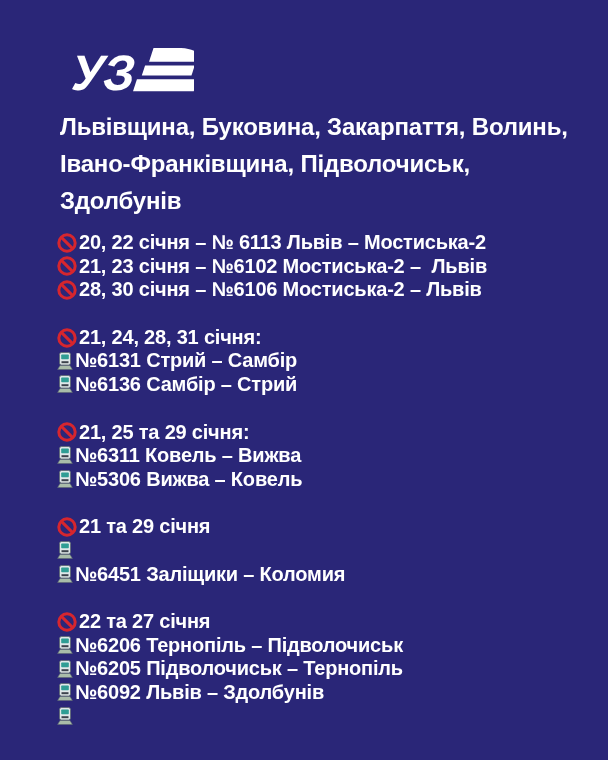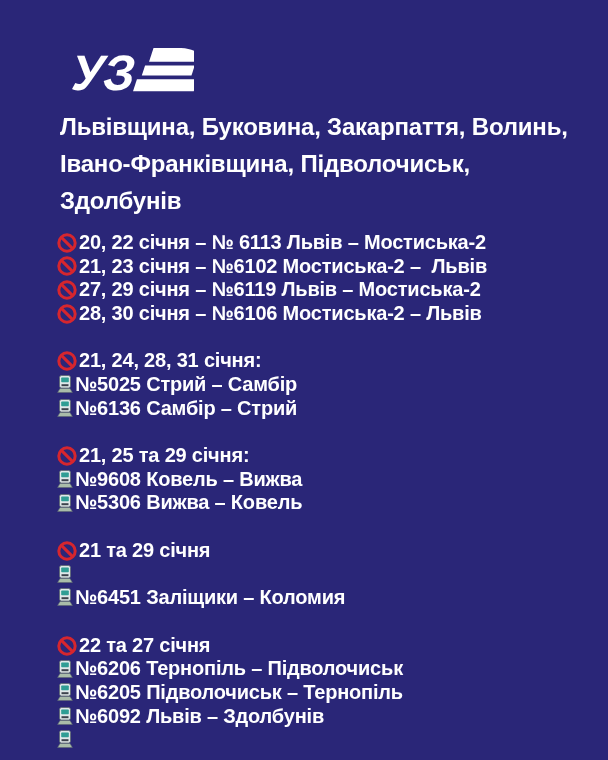--- a/index.html
+++ b/index.html
@@ -68,47 +68,40 @@
               <circle cx="10" cy="10" r="8.2" fill="none" stroke="#d6262e" stroke-width="3"></circle>
               <line x1="4.6" y1="4.6" x2="15.4" y2="15.4" stroke="#d6262e" stroke-width="3"></line>
             </svg></span>
         <span class="row-text">21, 23 січня – №6102 Мостиська-2 –  Львів</span>
       </div>
       <div class="row">
         <span class="ico ico-noentry"><svg viewBox="0 0 20 20">
               <circle cx="10" cy="10" r="8.2" fill="none" stroke="#d6262e" stroke-width="3"></circle>
               <line x1="4.6" y1="4.6" x2="15.4" y2="15.4" stroke="#d6262e" stroke-width="3"></line>
             </svg></span>
-        <span class="row-text">27, 29 січня – №6119 Львів – Мостиська-2</span>
-      </div>
-      <div class="row">
-        <span class="ico ico-noentry"><svg viewBox="0 0 20 20">
-              <circle cx="10" cy="10" r="8.2" fill="none" stroke="#d6262e" stroke-width="3"></circle>
-              <line x1="4.6" y1="4.6" x2="15.4" y2="15.4" stroke="#d6262e" stroke-width="3"></line>
-            </svg></span>
         <span class="row-text">28, 30 січня – №6106 Мостиська-2 – Львів</span>
       </div>
     </div>
 
     <div class="block">
       <div class="row">
         <span class="ico ico-noentry"><svg viewBox="0 0 20 20">
               <circle cx="10" cy="10" r="8.2" fill="none" stroke="#d6262e" stroke-width="3"></circle>
               <line x1="4.6" y1="4.6" x2="15.4" y2="15.4" stroke="#d6262e" stroke-width="3"></line>
             </svg></span>
         <span class="row-text">21, 24, 28, 31 січня:</span>
       </div>
       <div class="row">
         <span class="ico ico-train"><svg viewBox="0 0 16 19">
               <rect x="2.5" y="0.5" width="11" height="12.5" rx="2" fill="#dfe7e8" stroke="#5b6770" stroke-width="0.8"></rect>
               <rect x="4.2" y="2.4" width="7.6" height="4.8" rx="0.8" fill="#2f9d94"></rect>
               <rect x="4.5" y="9.2" width="7" height="2" fill="#3c434c"></rect>
               <path d="M3 13.5 L13 13.5 L15.4 17.5 L0.6 17.5 Z" fill="#a9bca9" stroke="#5b6770" stroke-width="0.6"></path>
             </svg></span>
-        <span class="row-text">№5025 Стрий – Самбір</span>
+        <span class="row-text">№6131 Стрий – Самбір</span>
       </div>
       <div class="row">
         <span class="ico ico-train"><svg viewBox="0 0 16 19">
               <rect x="2.5" y="0.5" width="11" height="12.5" rx="2" fill="#dfe7e8" stroke="#5b6770" stroke-width="0.8"></rect>
               <rect x="4.2" y="2.4" width="7.6" height="4.8" rx="0.8" fill="#2f9d94"></rect>
               <rect x="4.5" y="9.2" width="7" height="2" fill="#3c434c"></rect>
               <path d="M3 13.5 L13 13.5 L15.4 17.5 L0.6 17.5 Z" fill="#a9bca9" stroke="#5b6770" stroke-width="0.6"></path>
             </svg></span>
         <span class="row-text">№6136 Самбір – Стрий</span>
       </div>
@@ -122,21 +115,21 @@
             </svg></span>
         <span class="row-text">21, 25 та 29 січня:</span>
       </div>
       <div class="row">
         <span class="ico ico-train"><svg viewBox="0 0 16 19">
               <rect x="2.5" y="0.5" width="11" height="12.5" rx="2" fill="#dfe7e8" stroke="#5b6770" stroke-width="0.8"></rect>
               <rect x="4.2" y="2.4" width="7.6" height="4.8" rx="0.8" fill="#2f9d94"></rect>
               <rect x="4.5" y="9.2" width="7" height="2" fill="#3c434c"></rect>
               <path d="M3 13.5 L13 13.5 L15.4 17.5 L0.6 17.5 Z" fill="#a9bca9" stroke="#5b6770" stroke-width="0.6"></path>
             </svg></span>
-        <span class="row-text">№9608 Ковель – Вижва</span>
+        <span class="row-text">№6311 Ковель – Вижва</span>
       </div>
       <div class="row">
         <span class="ico ico-train"><svg viewBox="0 0 16 19">
               <rect x="2.5" y="0.5" width="11" height="12.5" rx="2" fill="#dfe7e8" stroke="#5b6770" stroke-width="0.8"></rect>
               <rect x="4.2" y="2.4" width="7.6" height="4.8" rx="0.8" fill="#2f9d94"></rect>
               <rect x="4.5" y="9.2" width="7" height="2" fill="#3c434c"></rect>
               <path d="M3 13.5 L13 13.5 L15.4 17.5 L0.6 17.5 Z" fill="#a9bca9" stroke="#5b6770" stroke-width="0.6"></path>
             </svg></span>
         <span class="row-text">№5306 Вижва – Ковель</span>
       </div>

